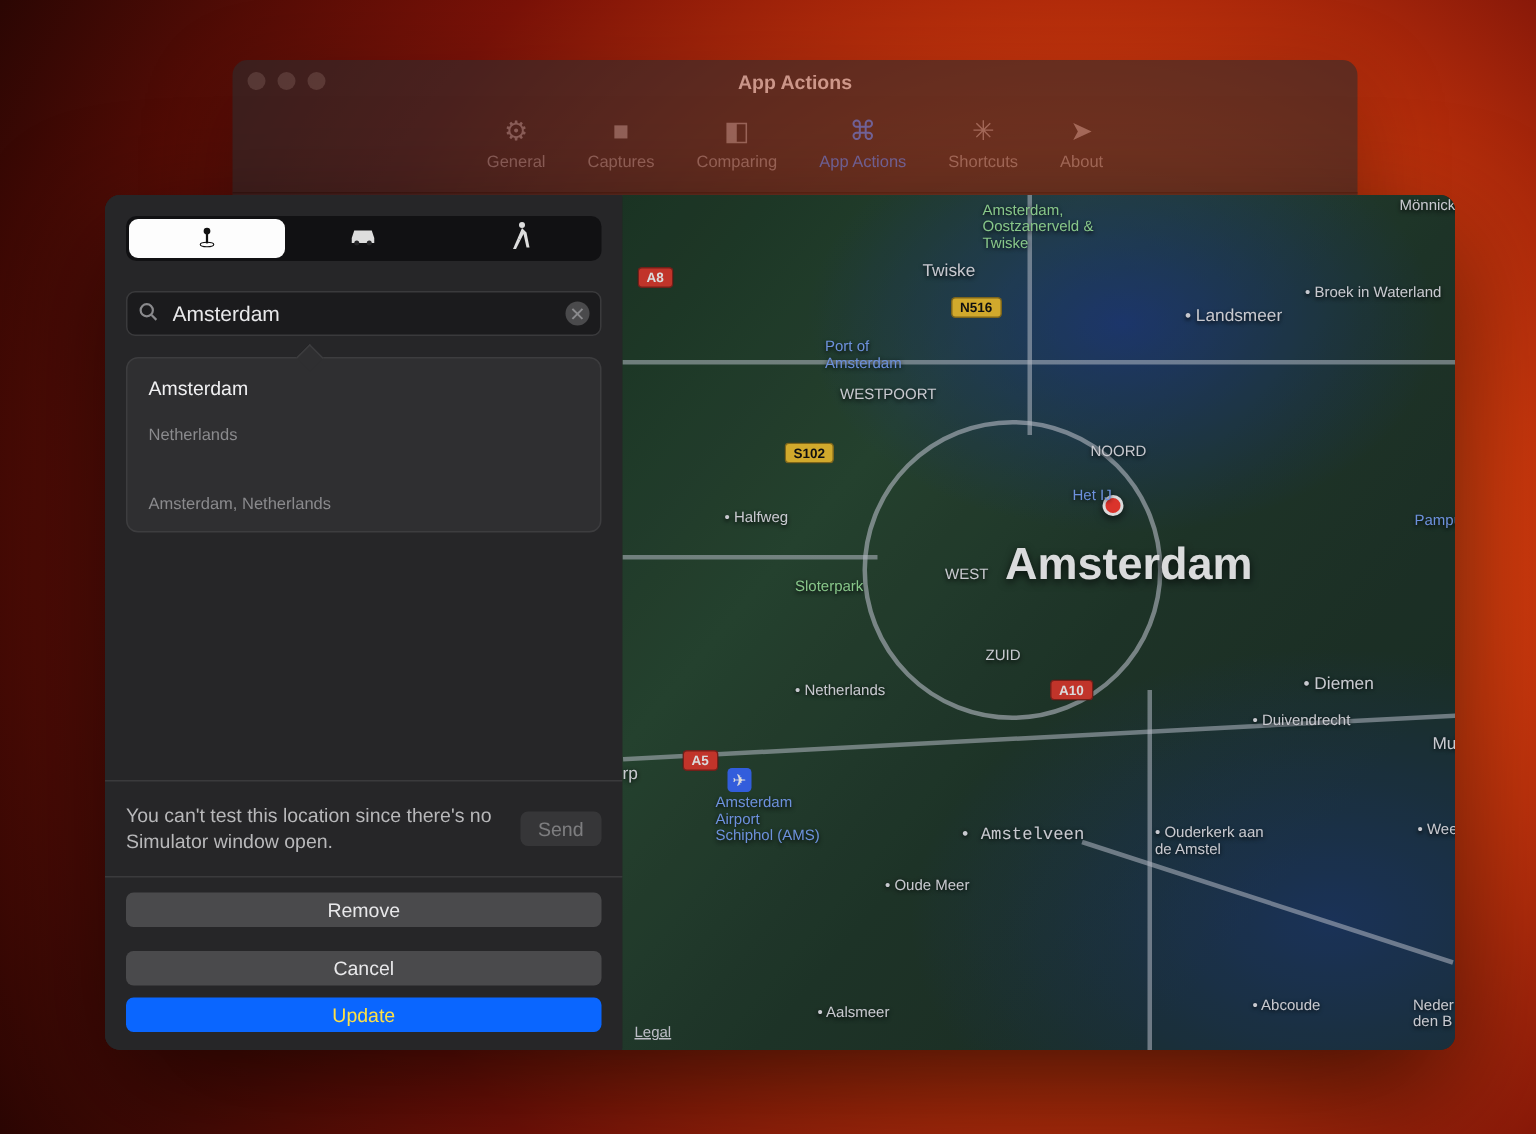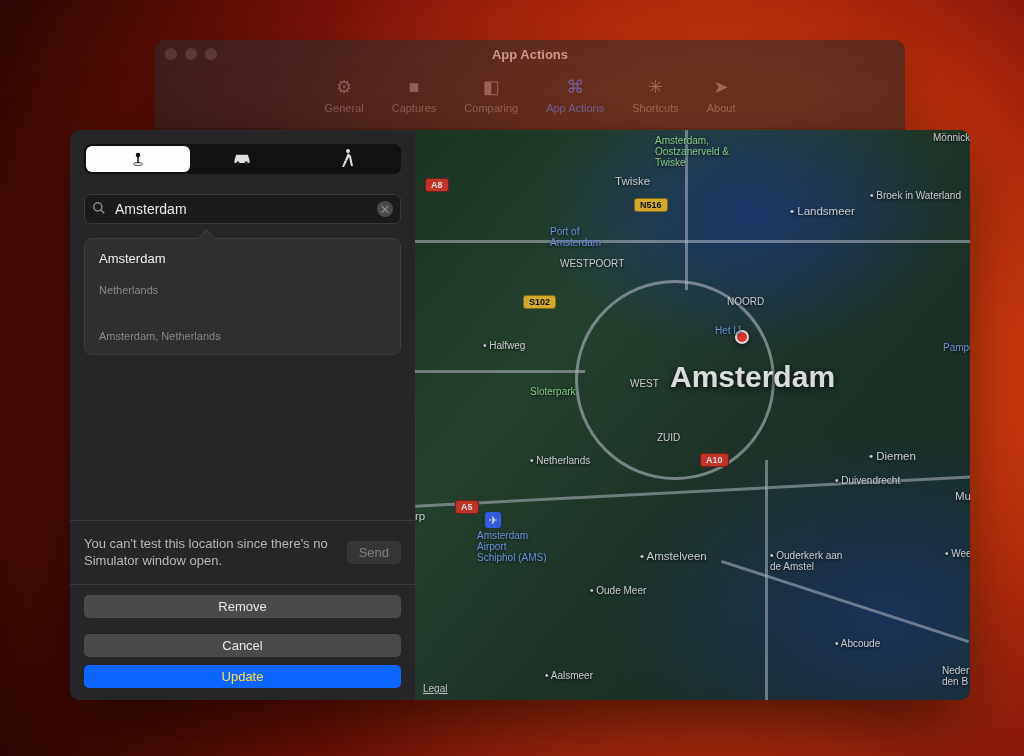--- a/index.html
+++ b/index.html
@@ -277,26 +277,26 @@
       <div class="ml dot sm" style="left: 68px; top: 210px;">Halfweg</div>
       <div class="ml sm" style="left: 215px; top: 220px; margin-top: 28px;">WEST</div>
       <div class="ml water sm" style="left: 300px; top: 195px;">Het IJ</div>
       <div class="ml park sm" style="left: 115px; top: 256px; text-align: right;">Sloterpark</div>
       <div class="ml sm" style="left: 242px; top: 302px;">ZUID</div>
       <div class="ml dot sm" style="left: 115px; top: 325px;">Netherlands</div>
       <div class="ml dot" style="left: 454px; top: 320px;">Diemen</div>
       <div class="ml dot sm" style="left: 420px; top: 345px;">Duivendrecht</div>
       <div class="ml " style="left: 540px; top: 360px;">Mui</div>
       <div class="ml water sm" style="left: 62px; top: 400px;">Amsterdam<br>Airport<br>Schiphol (AMS)</div>
-      <div class="ml dot" style="left: 225px; top: 420px;">Amstelveen</div>
+      <div class="ml dot" style="left: 225px; top: 420px; font-family: Liberation Mono, monospace;">Amstelveen</div>
       <div class="ml dot sm" style="left: 355px; top: 420px;">Ouderkerk aan<br>de Amstel</div>
       <div class="ml dot sm" style="left: 175px; top: 455px;">Oude Meer</div>
       <div class="ml dot sm" style="left: 530px; top: 418px;">Weesp</div>
       <div class="ml dot sm" style="left: 130px; top: 540px;">Aalsmeer</div>
-      <div class="ml dot sm" style="left: 420px; top: 508px;">Abcoude</div>
+      <div class="ml dot sm" style="left: 420px; top: 535px;">Abcoude</div>
       <div class="ml sm" style="left: 527px; top: 535px;">Neder<br>den B</div>
       <div class="ml water sm" style="left: 528px; top: 212px;">Pampus</div>
       <div class="ml " style="left: 0px; top: 380px;">rp</div>
       <div class="shield a" style="left: 10px; top: 48px;">A8</div>
       <div class="shield n" style="left: 175px; top: 68px; margin-left: 44px;">N516</div>
       <div class="shield n" style="left: 108px; top: 165px;">S102</div>
       <div class="shield a" style="left: 285px; top: 323px;">A10</div>
       <div class="shield a" style="left: 40px; top: 370px;">A5</div>
     </div>
 

